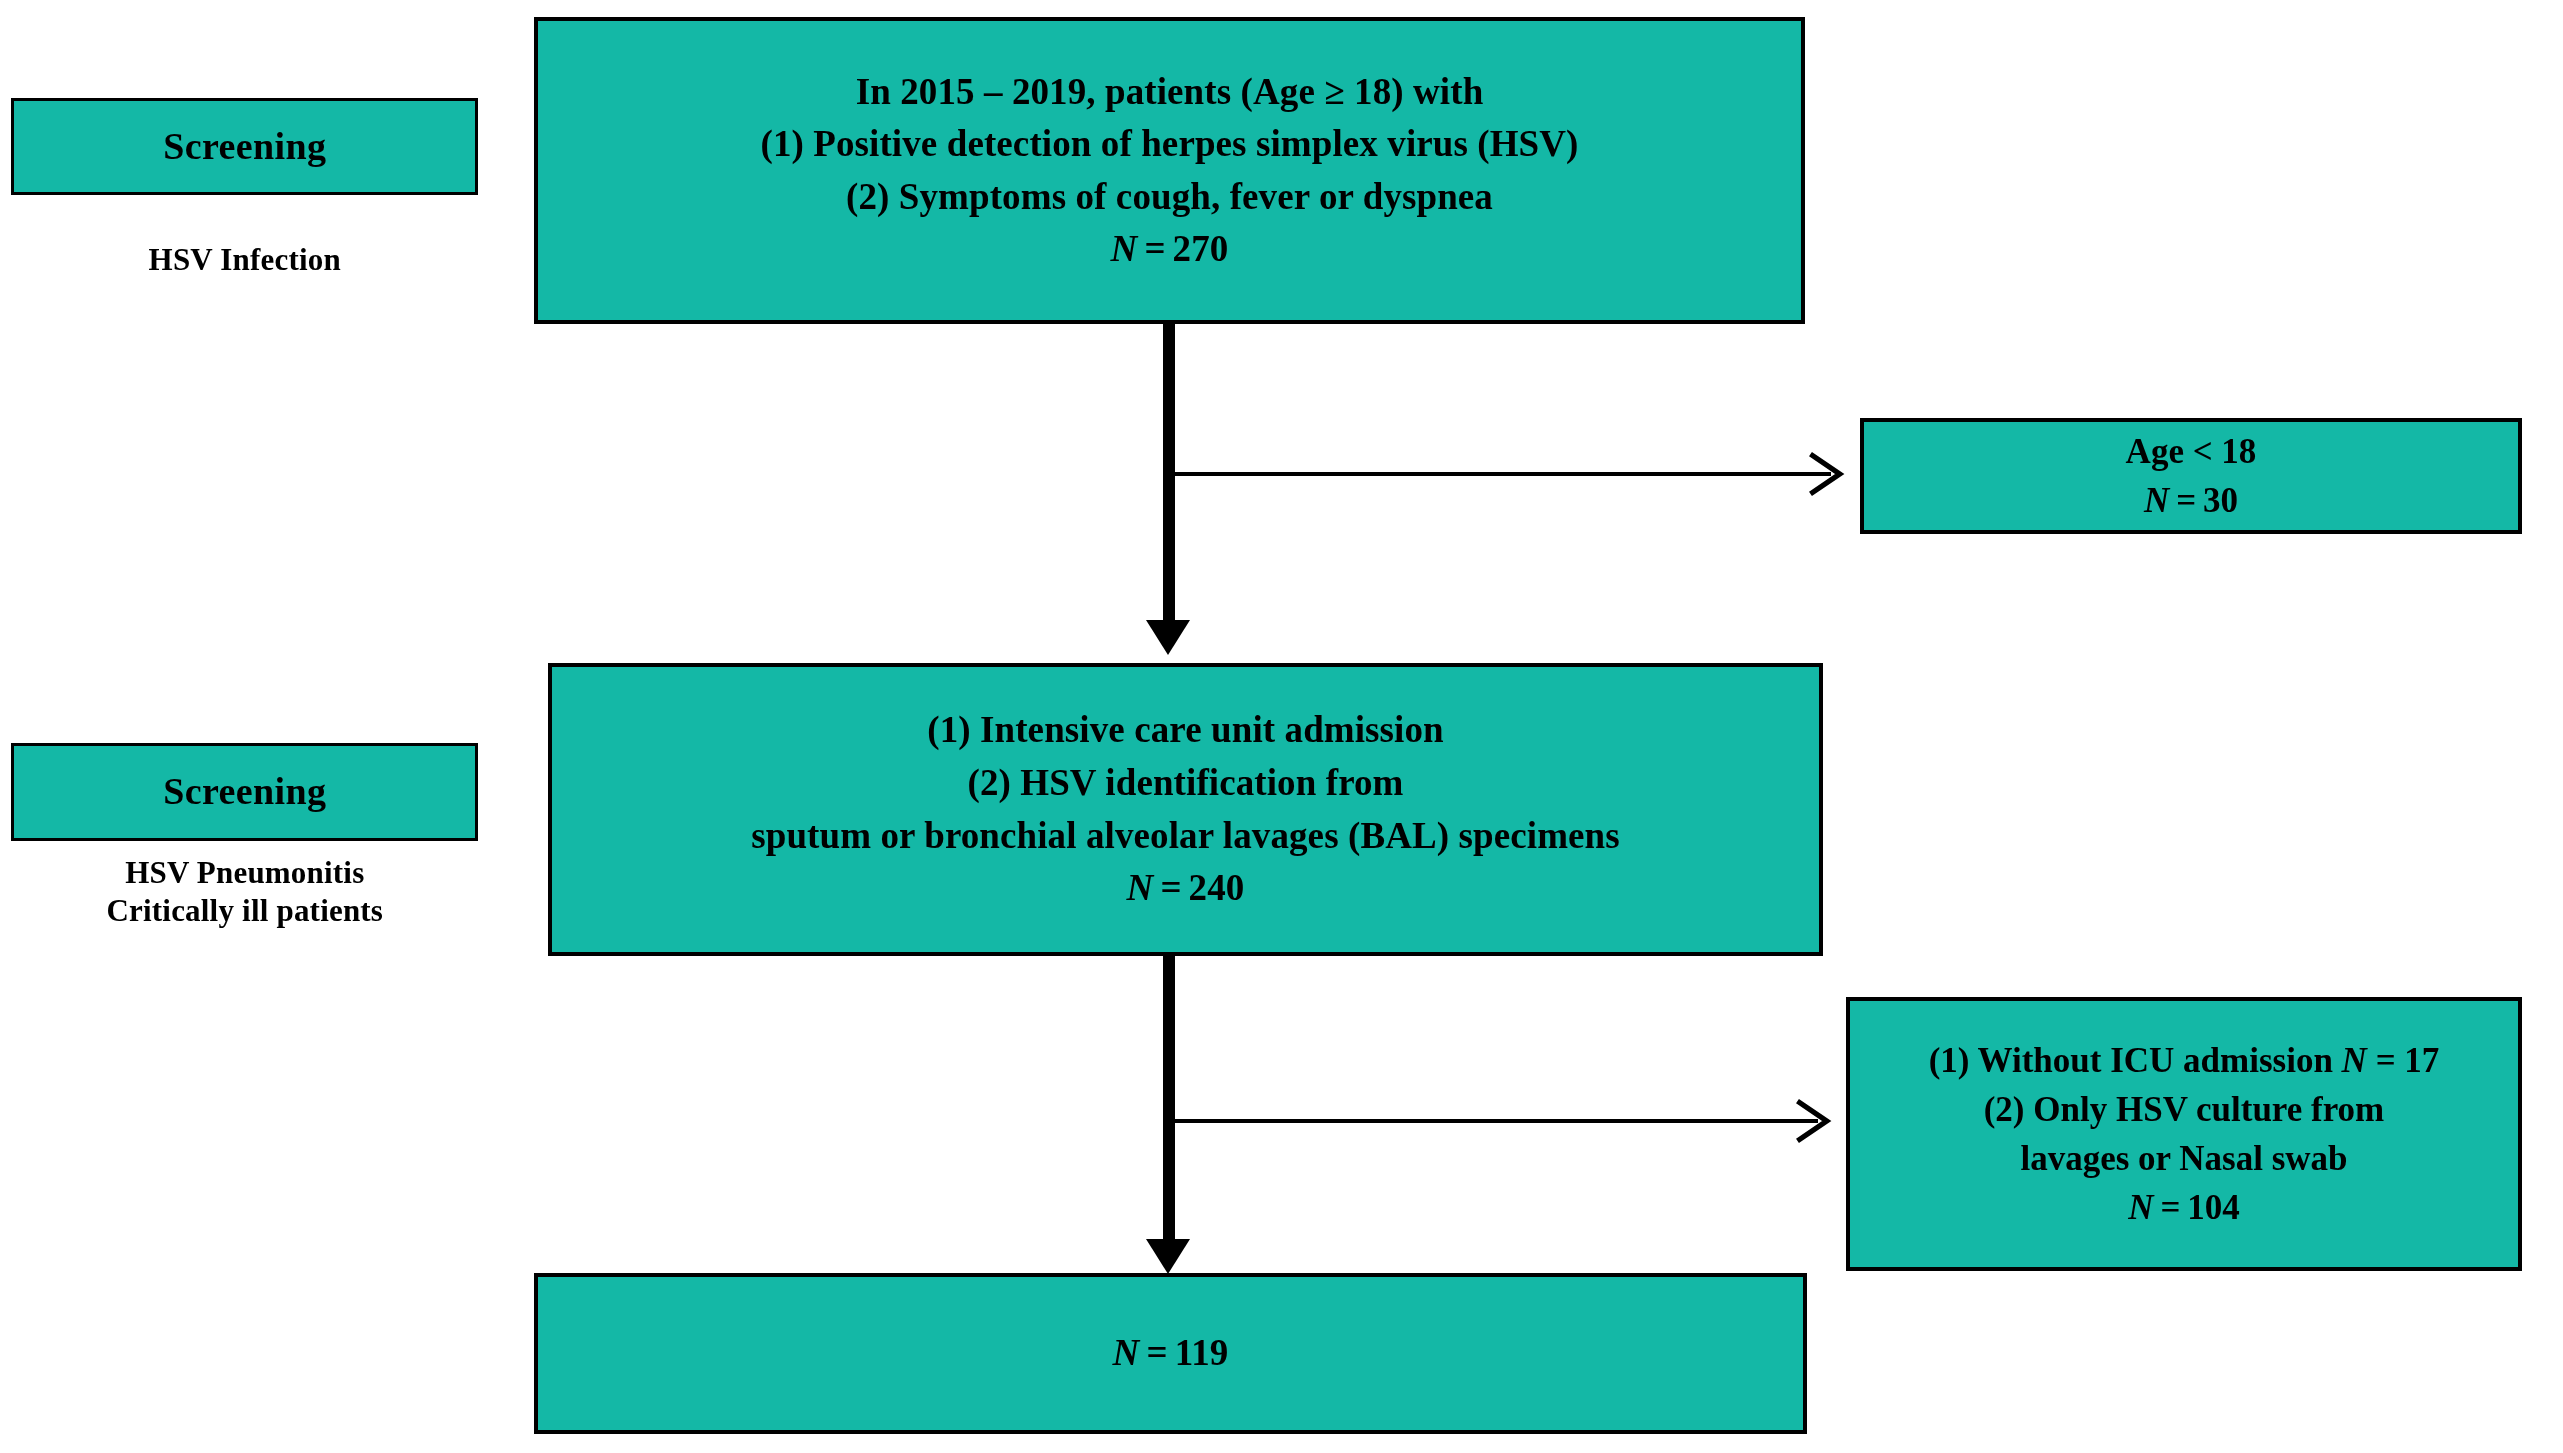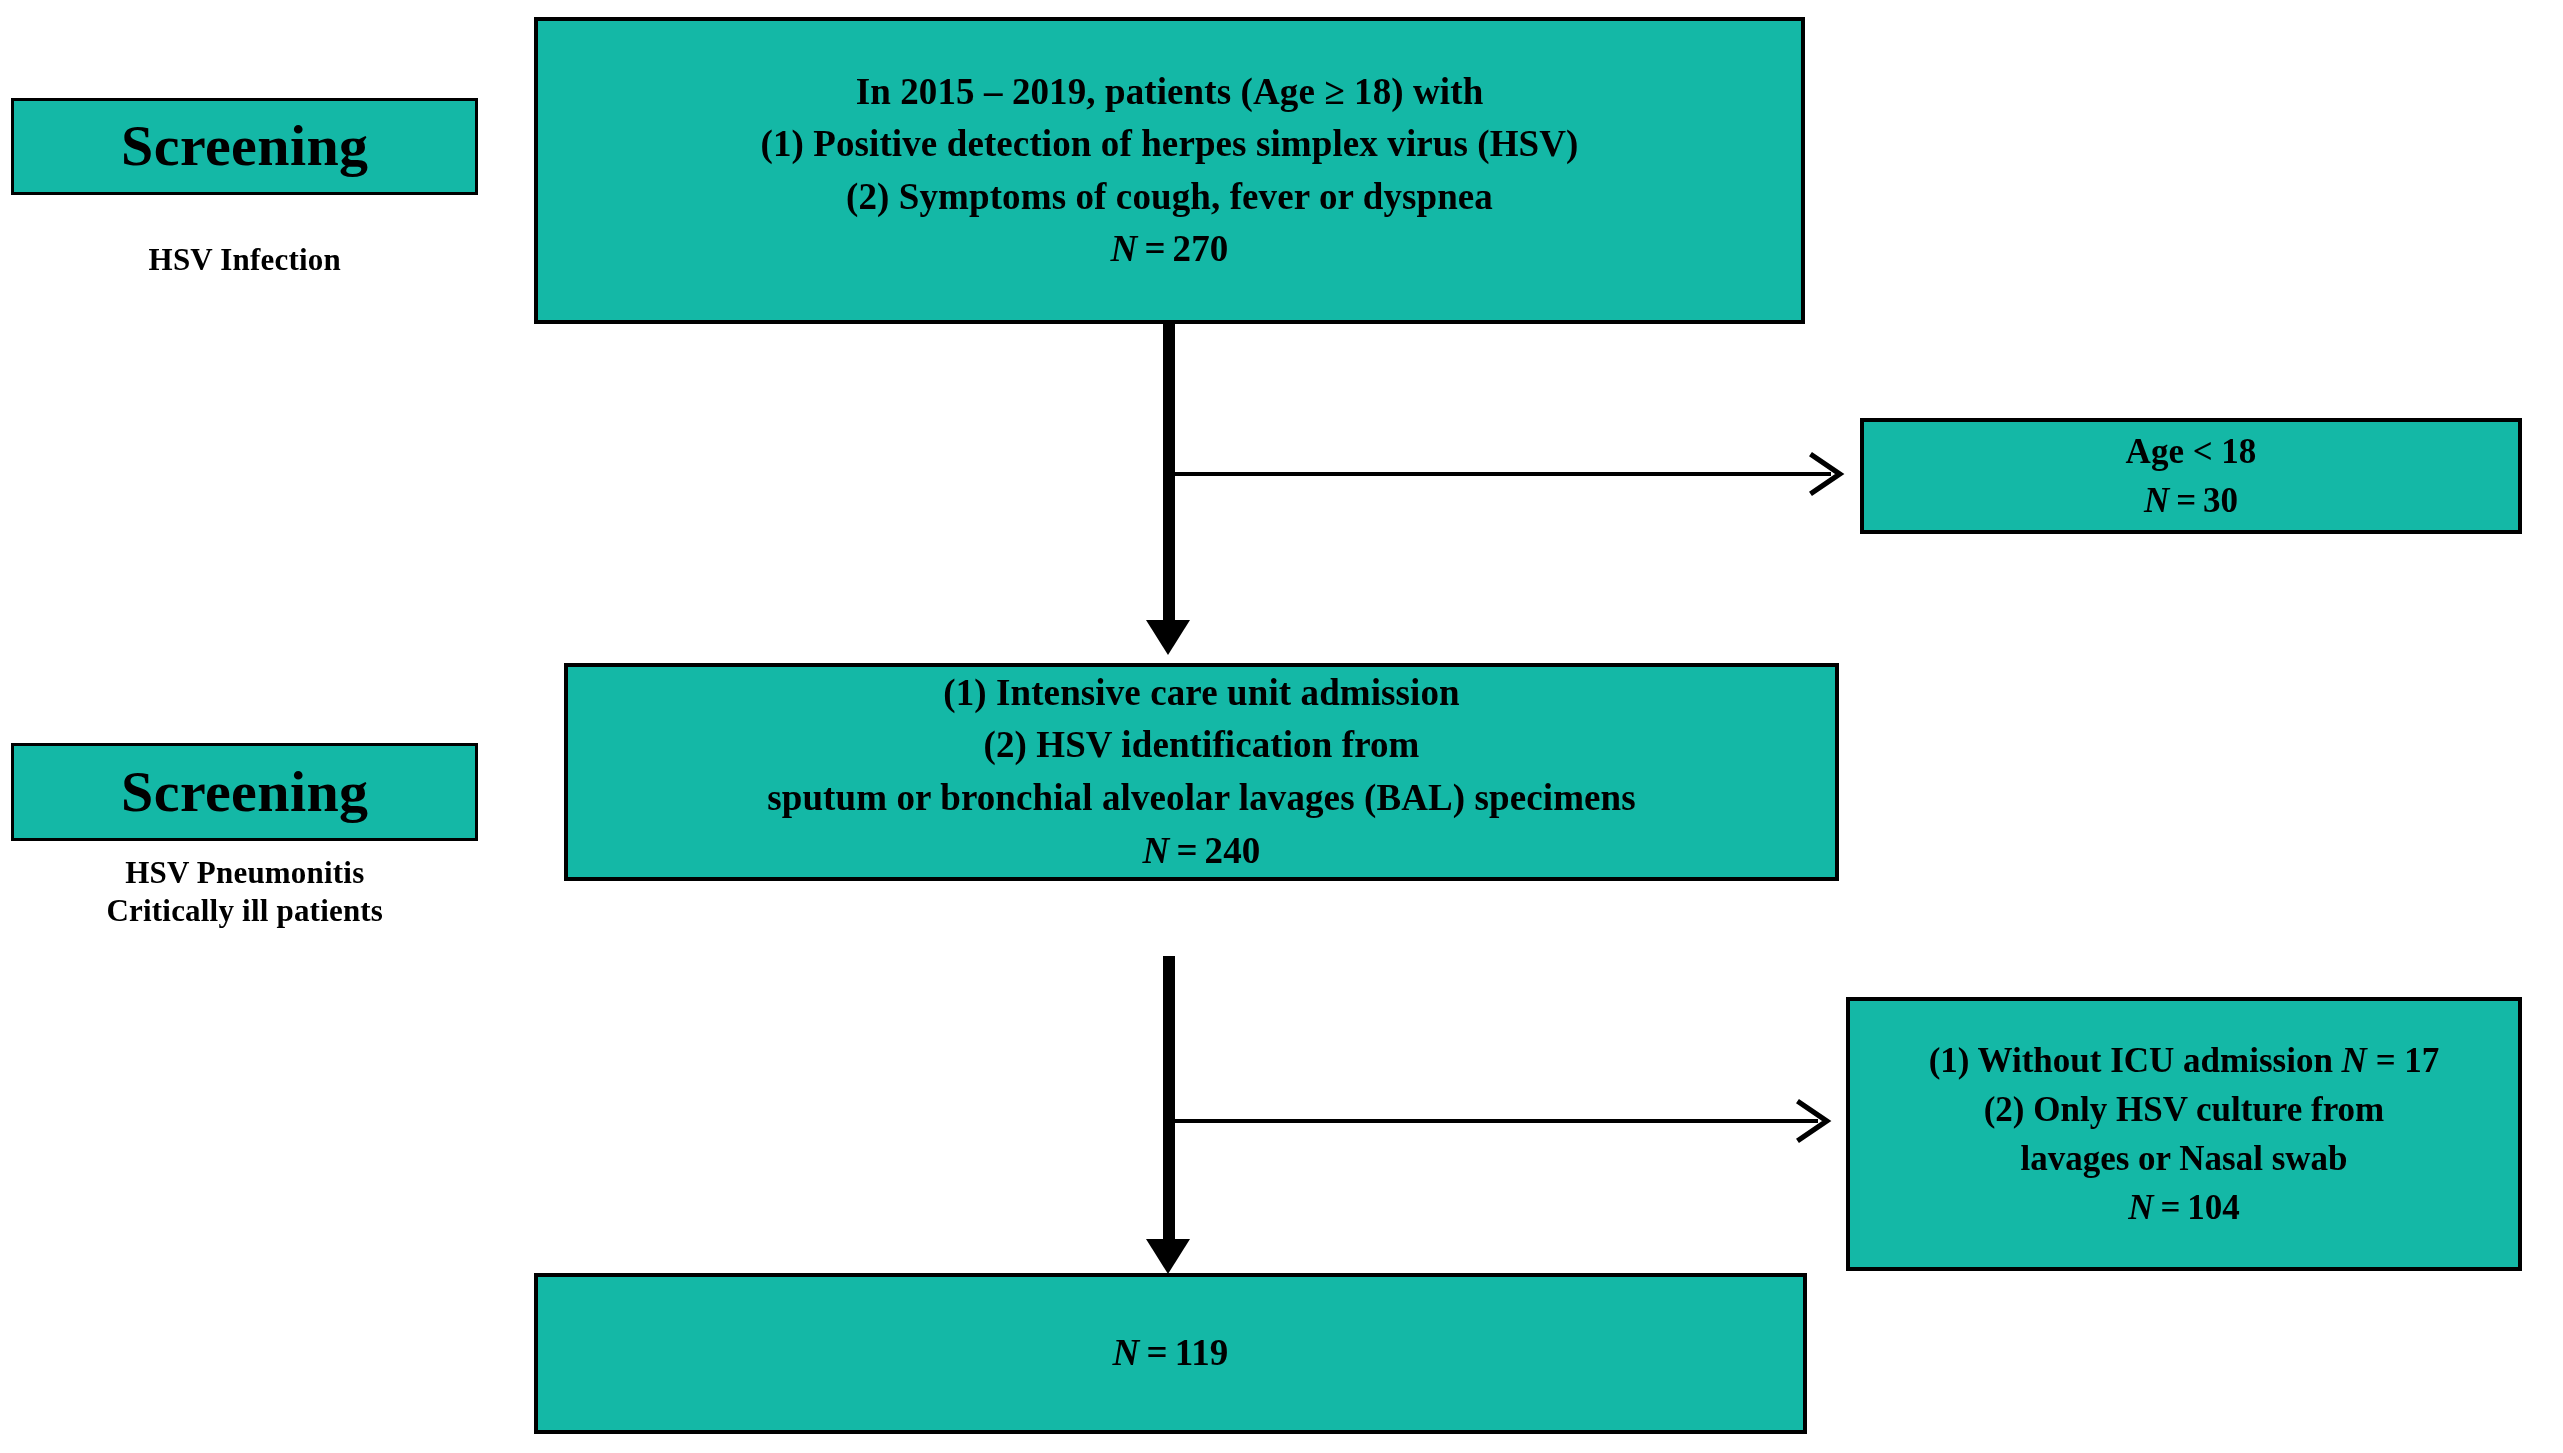--- a/index.html
+++ b/index.html
@@ -27,21 +27,21 @@
     flex-direction: column;
     align-items: center;
     justify-content: center;
     text-align: center;
   }
   .stage-box {
     border-width: 3.5px;
   }
   .stage-label {
     font-weight: bold;
-    font-size: 58px;
+    font-size: 38px;
     line-height: 1.05;
     letter-spacing: 0.4px;
   }
   .stage-caption {
     position: absolute;
     text-align: center;
     font-weight: bold;
     font-size: 31px;
     line-height: 1.22;
     letter-spacing: 0.2px;
@@ -125,21 +125,21 @@
   </div>
 
   <div class="box stage-box" style="left:11.3px; top:743px; width:467px; height:98px;">
     <span class="stage-label">Screening</span>
   </div>
   <div class="stage-caption" style="left:11.3px; top:854px; width:467px;">
     <div>HSV Pneumonitis</div>
     <div>Critically ill patients</div>
   </div>
 
-  <div class="box" style="left:564px; top:663px; width:1275px; height:218px;">
+  <div class="box" style="left:548px; top:663px; width:1275px; height:293px;">
     <div class="main-line">(1)   Intensive care unit admission</div>
     <div class="main-line">(2)   HSV identification from</div>
     <div class="main-line">sputum  or bronchial alveolar lavages (BAL) specimens</div>
     <div class="main-line">
       <span class="ital">N</span><span style="margin:0 7px;">=</span><span>240</span>
     </div>
   </div>
 
   <div class="vline" style="left:1163px; top:956px; width:12px; height:287px;"></div>
   <div class="arrow-down" style="left:1146px; top:1239px;"></div>

